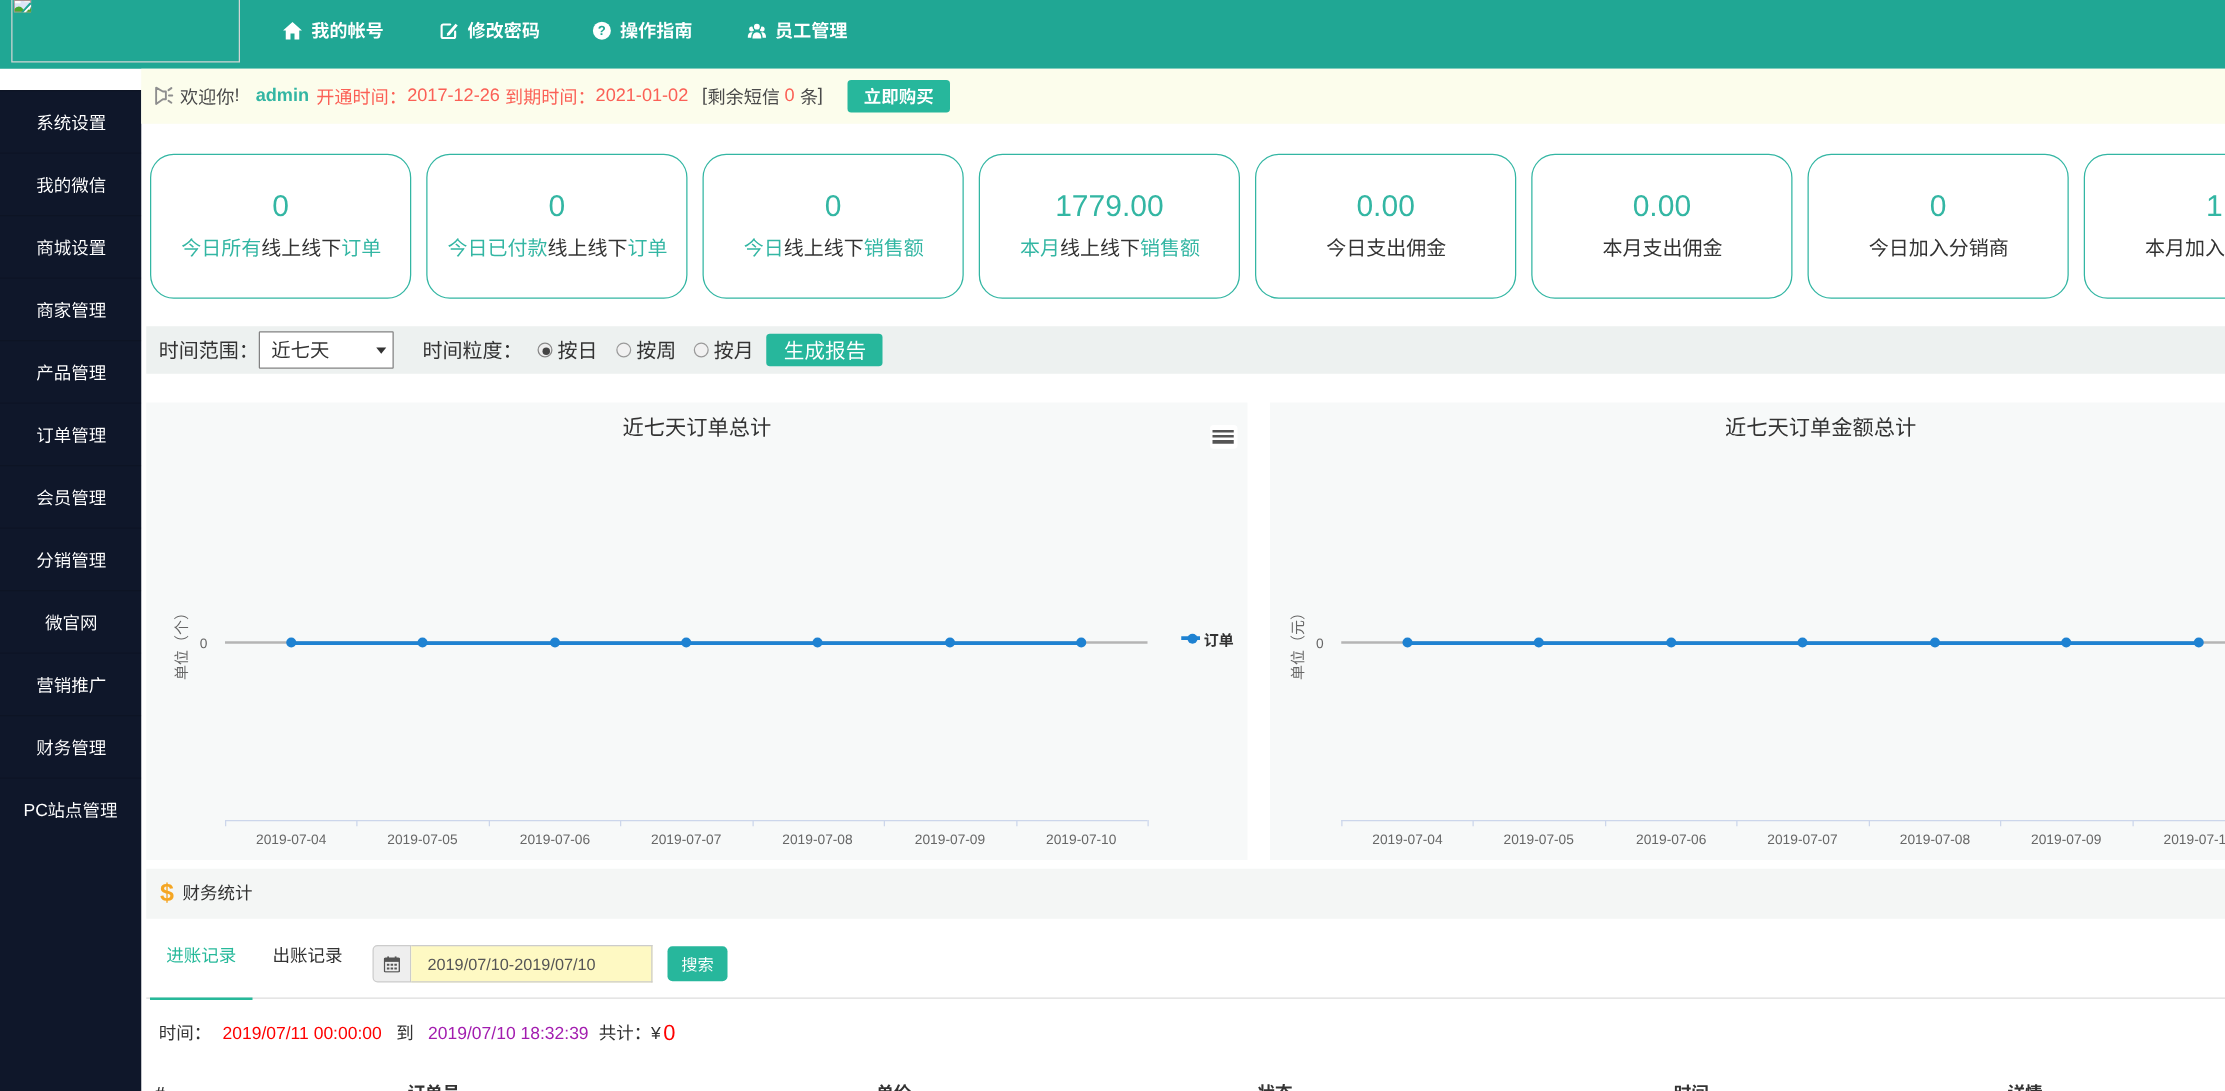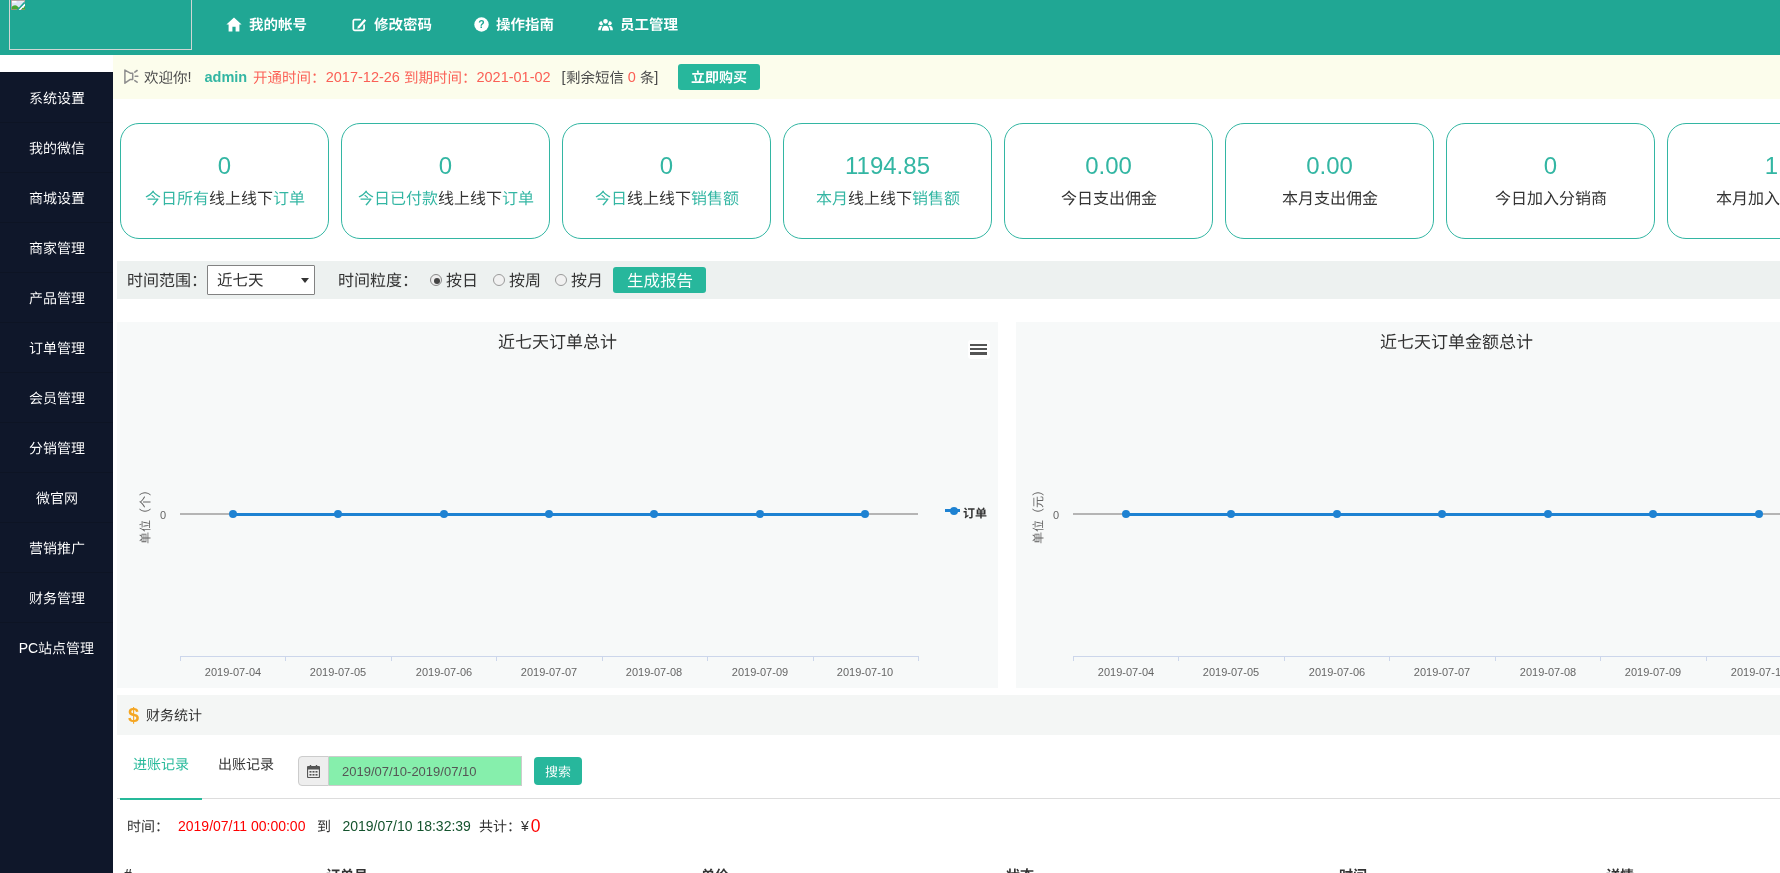--- a/index.html
+++ b/index.html
@@ -419,21 +419,21 @@
           <use href="#r1" x="1000"></use>
           <use href="#r75" x="2000"></use>
           <use href="#r2" x="3000"></use>
         </svg></span><span style="color:#33b6a3"><svg class="zh" width="48.0" height="16" viewBox="0 -880 3000 1000" fill="currentColor">
           <use href="#r94" x="0"></use>
           <use href="#r30" x="1000"></use>
           <use href="#r96" x="2000"></use>
         </svg></span></div>
   </div>
 <div class="abs" style="left:783px;top:123px;width:209px;height:116px;border:1.5px solid #33b6a3;border-radius:19px;text-align:center">
-    <div style="margin-top:30px;font-size:24px;color:#33b6a3;line-height:24px">1194.85</div>
+    <div style="margin-top:30px;font-size:24px;color:#33b6a3;line-height:24px">1779.00</div>
     <div style="margin-top:12px"><span style="color:#33b6a3"><svg class="zh" width="32.0" height="16" viewBox="0 -880 2000 1000" fill="currentColor">
           <use href="#r59" x="0"></use>
           <use href="#r56" x="1000"></use>
         </svg></span><span style="color:#333"><svg class="zh" width="64.0" height="16" viewBox="0 -880 4000 1000" fill="currentColor">
           <use href="#r75" x="0"></use>
           <use href="#r1" x="1000"></use>
           <use href="#r75" x="2000"></use>
           <use href="#r2" x="3000"></use>
         </svg></span><span style="color:#33b6a3"><svg class="zh" width="48.0" height="16" viewBox="0 -880 3000 1000" fill="currentColor">
           <use href="#r94" x="0"></use>
@@ -687,21 +687,21 @@
         <g fill="#555">
           <rect x="2.5" y="6" width="2" height="1.6"></rect>
           <rect x="5.5" y="6" width="2" height="1.6"></rect>
           <rect x="8.5" y="6" width="2" height="1.6"></rect>
           <rect x="2.5" y="9" width="2" height="1.6"></rect>
           <rect x="5.5" y="9" width="2" height="1.6"></rect>
           <rect x="8.5" y="9" width="2" height="1.6"></rect>
         </g>
       </svg>
     </div>
-    <div class="abs flexc" style="left:212px;top:21px;width:193px;height:30px;background:#86efac;border:1px solid #ccc;border-left:none;font-size:13px;color:#555">
+    <div class="abs flexc" style="left:212px;top:21px;width:193px;height:30px;background:#fef9c3;border:1px solid #ccc;border-left:none;font-size:13px;color:#555">
       <span style="margin-left:13px">2019/07/10-2019/07/10</span>
     </div>
     <div class="abs flexc" style="left:417px;top:22px;width:48px;height:28px;background:#27b79c;border-radius:4px;color:#fff;justify-content:center">
       <svg class="zh" width="26.0" height="13" viewBox="0 -880 2000 1000" fill="currentColor">
         <use href="#r52" x="0"></use>
         <use href="#r74" x="1000"></use>
       </svg>
     </div>
   </div>
 <div class="abs flexc" style="left:127px;top:812px;height:28px;font-size:14px;color:#333">
@@ -710,21 +710,21 @@
       <use href="#r95" x="1000"></use>
       <use href="#r99" x="2000"></use>
     </svg>
     <span style="width:9px"></span>
     <span style="color:#fe0000;font-size:14px">2019/07/11 00:00:00</span>
     <span style="width:12px"></span>
     <svg class="zh" width="14.0" height="14" viewBox="0 -880 1000 1000" fill="currentColor">
       <use href="#r20" x="0"></use>
     </svg>
     <span style="width:11px"></span>
-    <span style="color:#14532d;font-size:14px">2019/07/10 18:32:39</span>
+    <span style="color:#a21caf;font-size:14px">2019/07/10 18:32:39</span>
     <span style="width:8px"></span>
     <span class="flexc">
       <svg class="zh" width="42.0" height="14" viewBox="0 -880 3000 1000" fill="currentColor">
         <use href="#r17" x="0"></use>
         <use href="#r81" x="1000"></use>
         <use href="#r99" x="2000"></use>
       </svg>
       <span style="font-family:Liberation Sans">¥</span>
     </span>
     <span style="color:#fe0000;font-size:17.5px;margin-left:2px">0</span>

